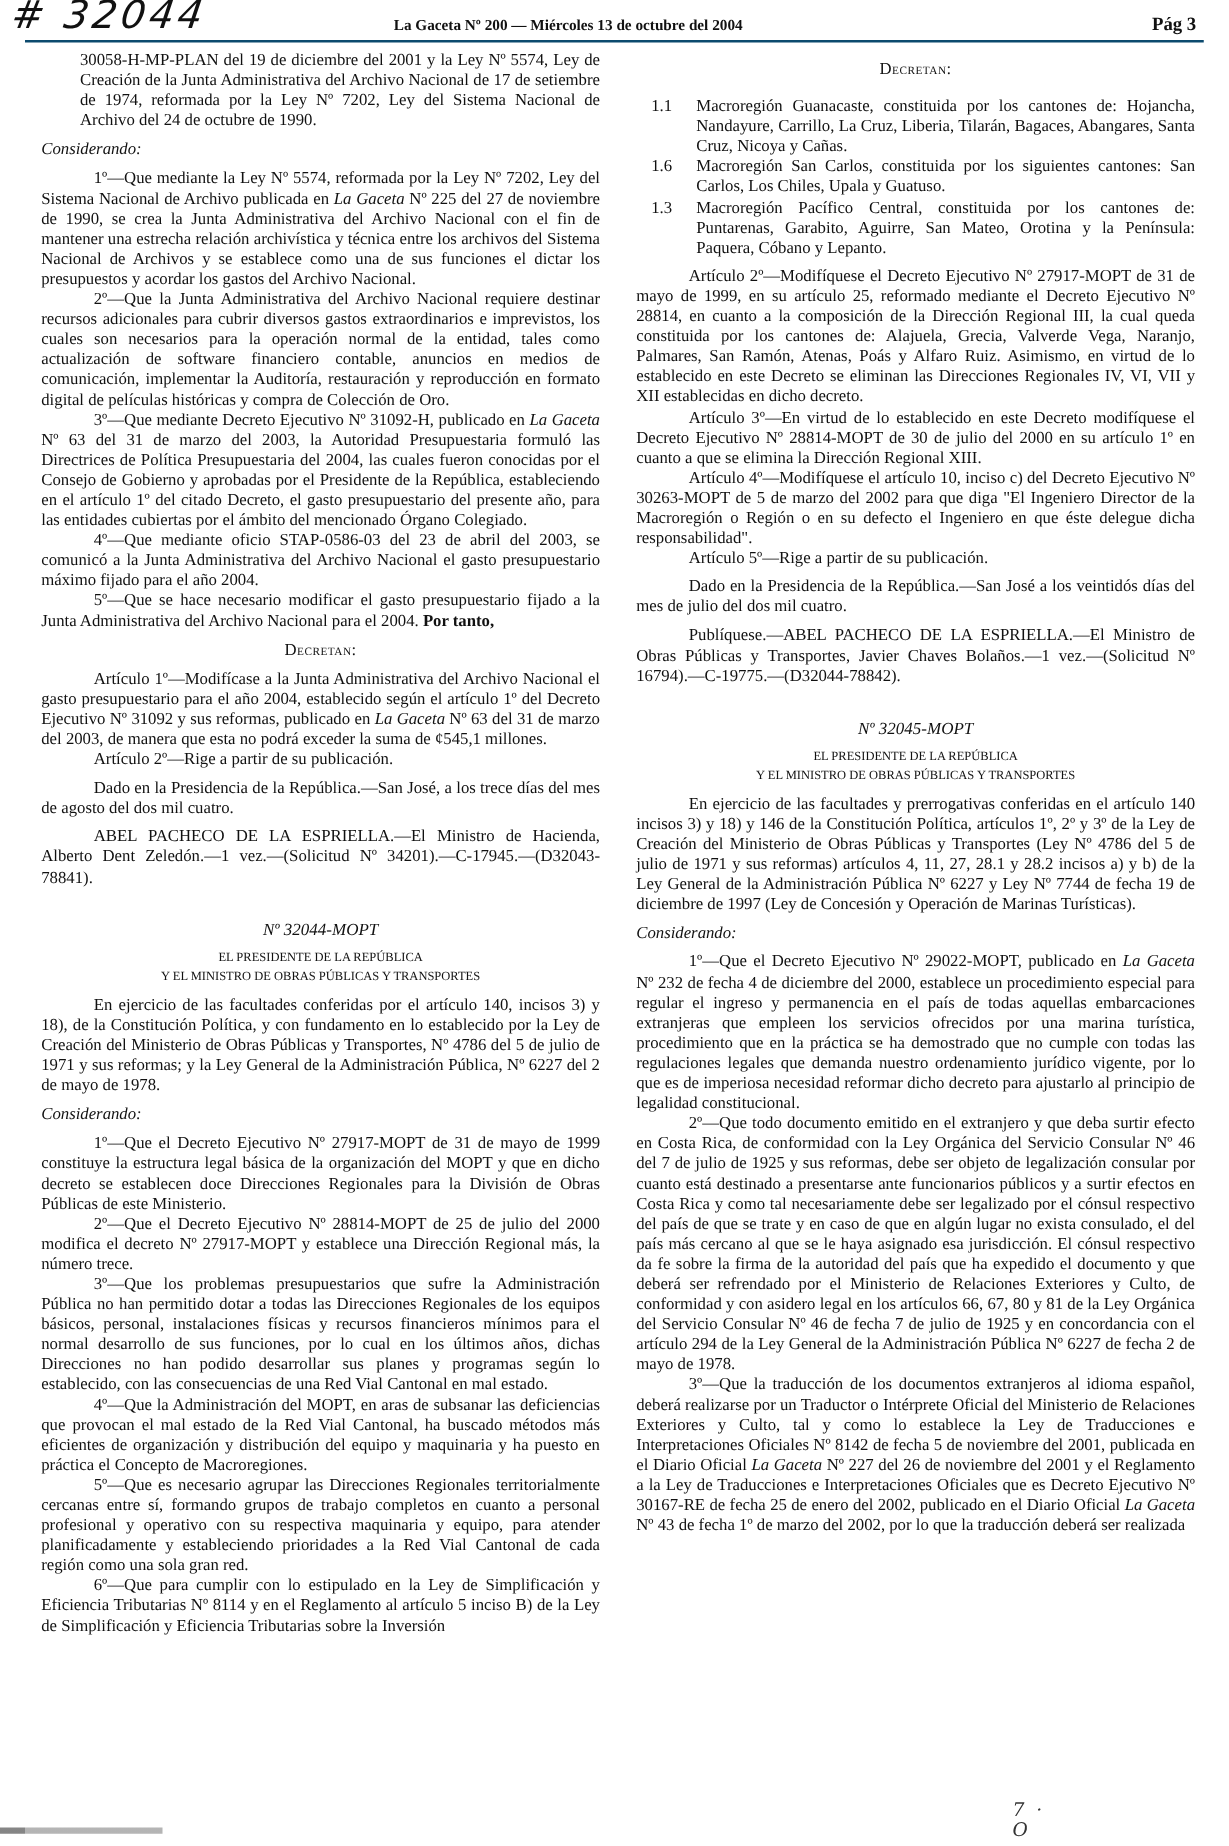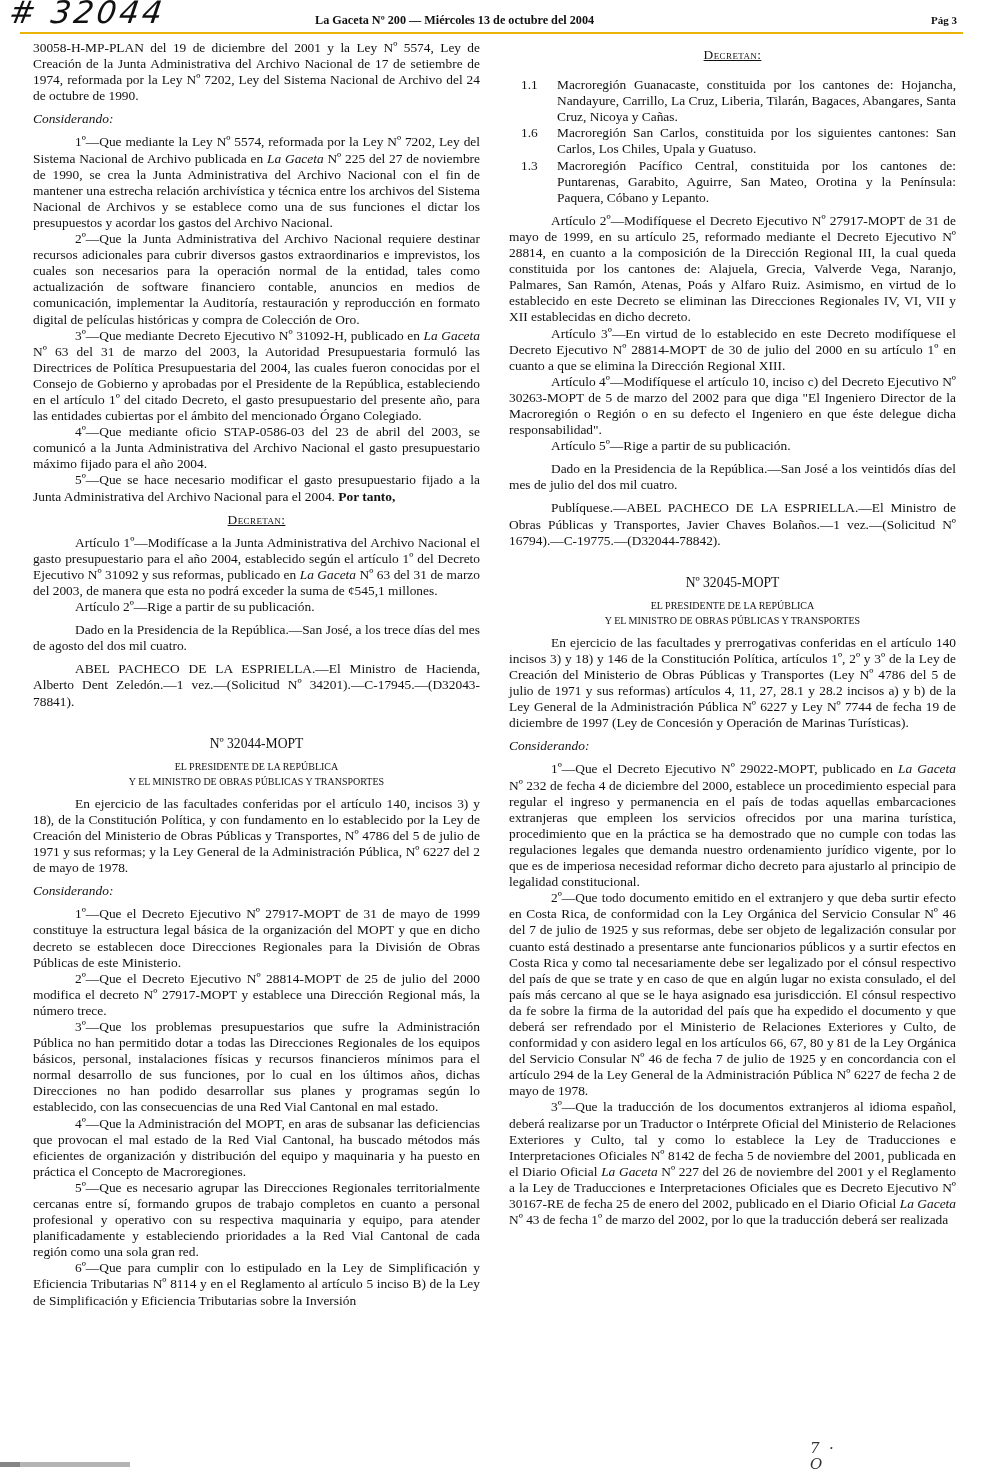--- a/index.html
+++ b/index.html
@@ -8,40 +8,40 @@
     font-family: "Liberation Serif", "DejaVu Serif", serif;
     color: #111; font-size: 13.4px; line-height: 16.1px;
   }
   .handwritten {
     position: absolute; left: 8px; top: 4px; width: 230px; height: 38px;
     font-family: "DejaVu Sans", sans-serif; font-size: 31px; font-style: italic;
     letter-spacing: 3px; color: #111; transform: skewX(-8deg);
   }
   .header {
     position: absolute; left: 20px; right: 20px; top: 8px; height: 24px;
-    border-bottom: 2px solid #eab308;
+    border-bottom: 2px solid #0c4a6e;
   }
   .header-title {
     position: absolute; left: 295px; top: 4px; font-weight: bold; font-size: 12.2px;
   }
   .header-page {
-    position: absolute; right: 6px; top: 4px; font-weight: bold; font-size: 11px;
+    position: absolute; right: 6px; top: 4px; font-weight: bold; font-size: 15px;
   }
   .col { position: absolute; top: 40px; width: 447px; }
   .col.left { left: 33px; }
   .col.right { left: 509px; }
   p { margin: 0; text-align: justify; }
   p.ind { text-indent: 42px; }
-  p.noind { text-indent: 0; }
+  p.noind { text-indent: 0; margin-left: 31px; }
   .gap { height: 7px; }
   .gap-lg { height: 26px; }
   .center { text-align: left; }
   .italic { font-style: italic; }
-  .heading-caps { text-align: center; font-variant: small-caps; letter-spacing: 0.4px; text-decoration: underline; }
-  .decree-no { text-align: center; font-size: 13.6px; }
+  .heading-caps { text-align: center; font-variant: small-caps; letter-spacing: 0.4px; }
+  .decree-no { text-align: center; font-size: 13.6px; font-style: italic; }
   .decree-title { text-align: center; font-size: 10px; line-height: 15px; }
   .list-item { display: flex; }
   .list-num { width: 36px; flex: none; padding-left: 12px; }
   .list-text { flex: 1; text-align: justify; }
   em { font-style: italic; }
   b { font-weight: bold; }
   .footer-marks {
     position: absolute; left: 810px; top: 1440px; width: 80px; height: 30px;
     font-family: "DejaVu Serif", serif; font-style: italic; font-size: 15px; color: #333;
   }

